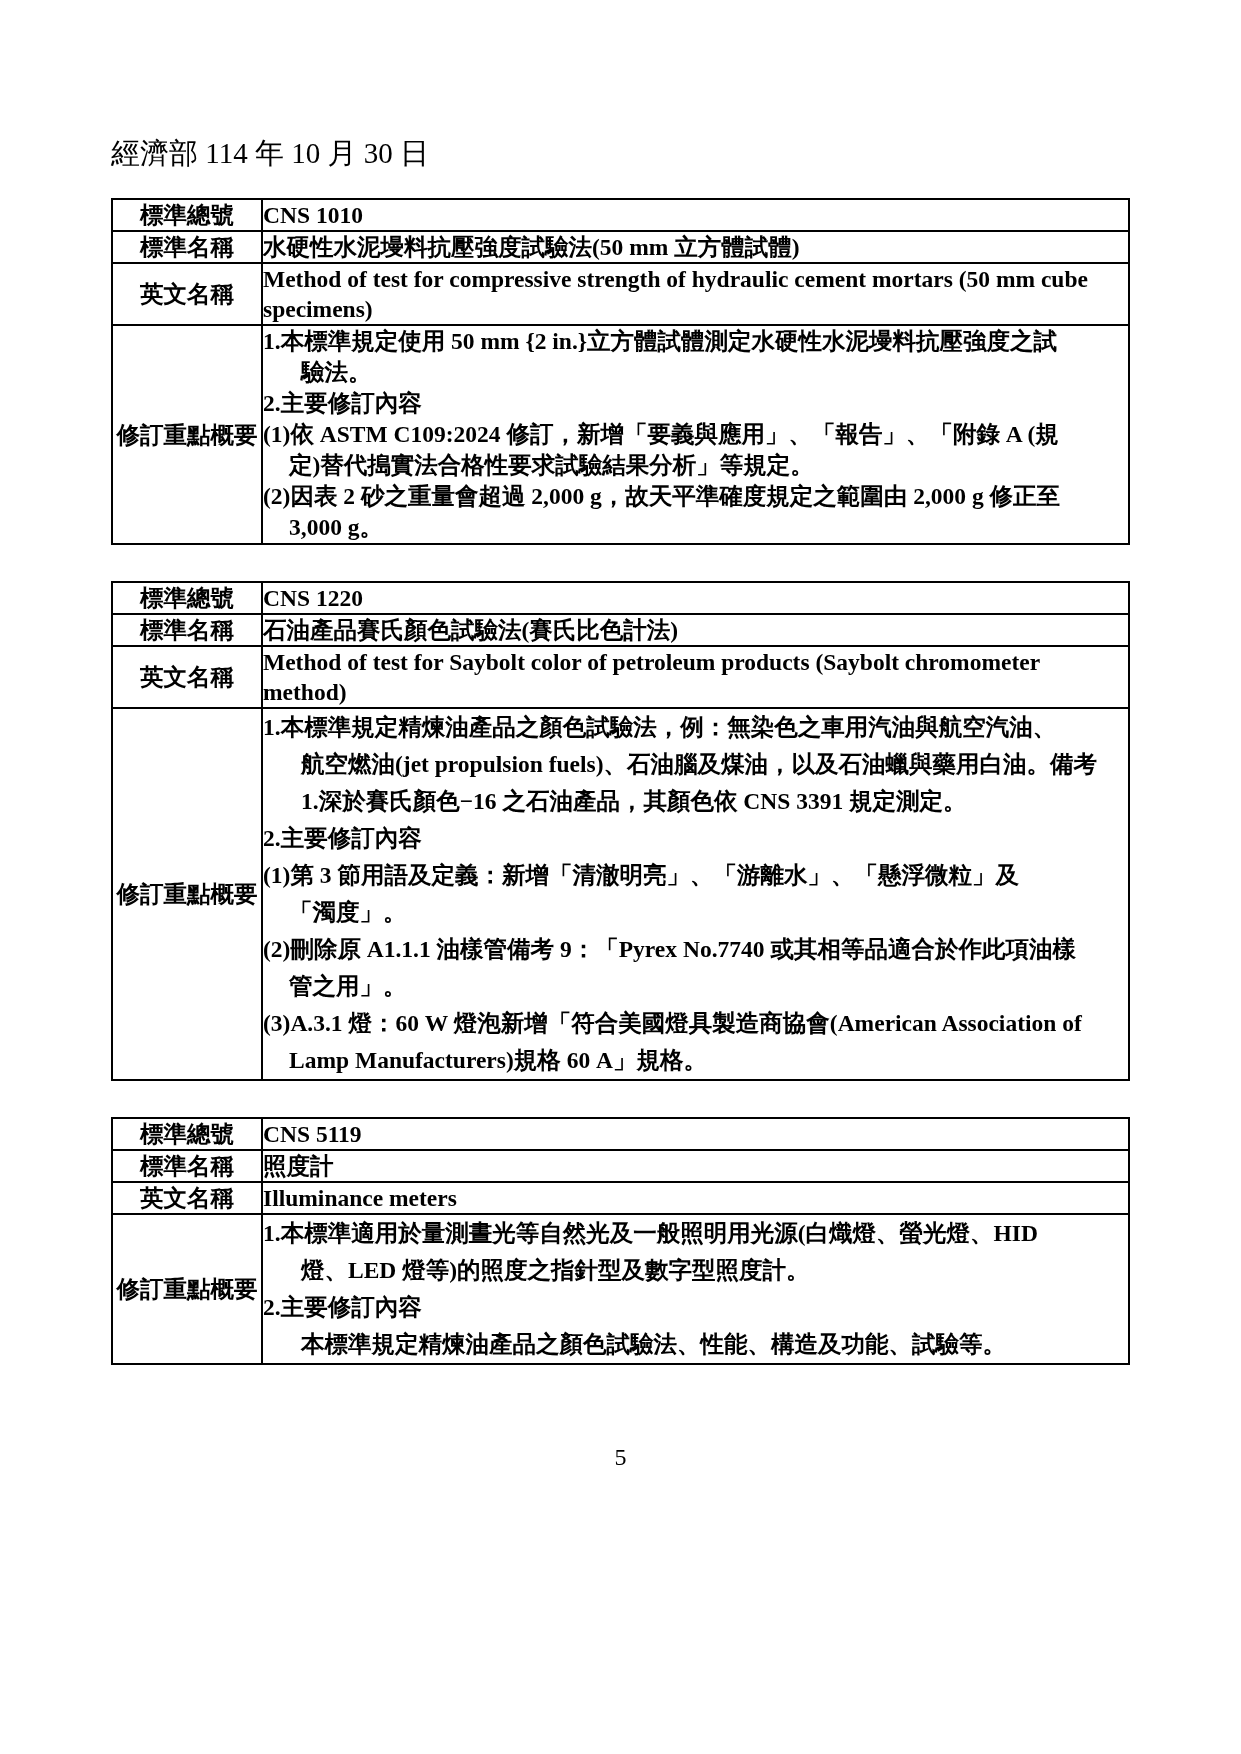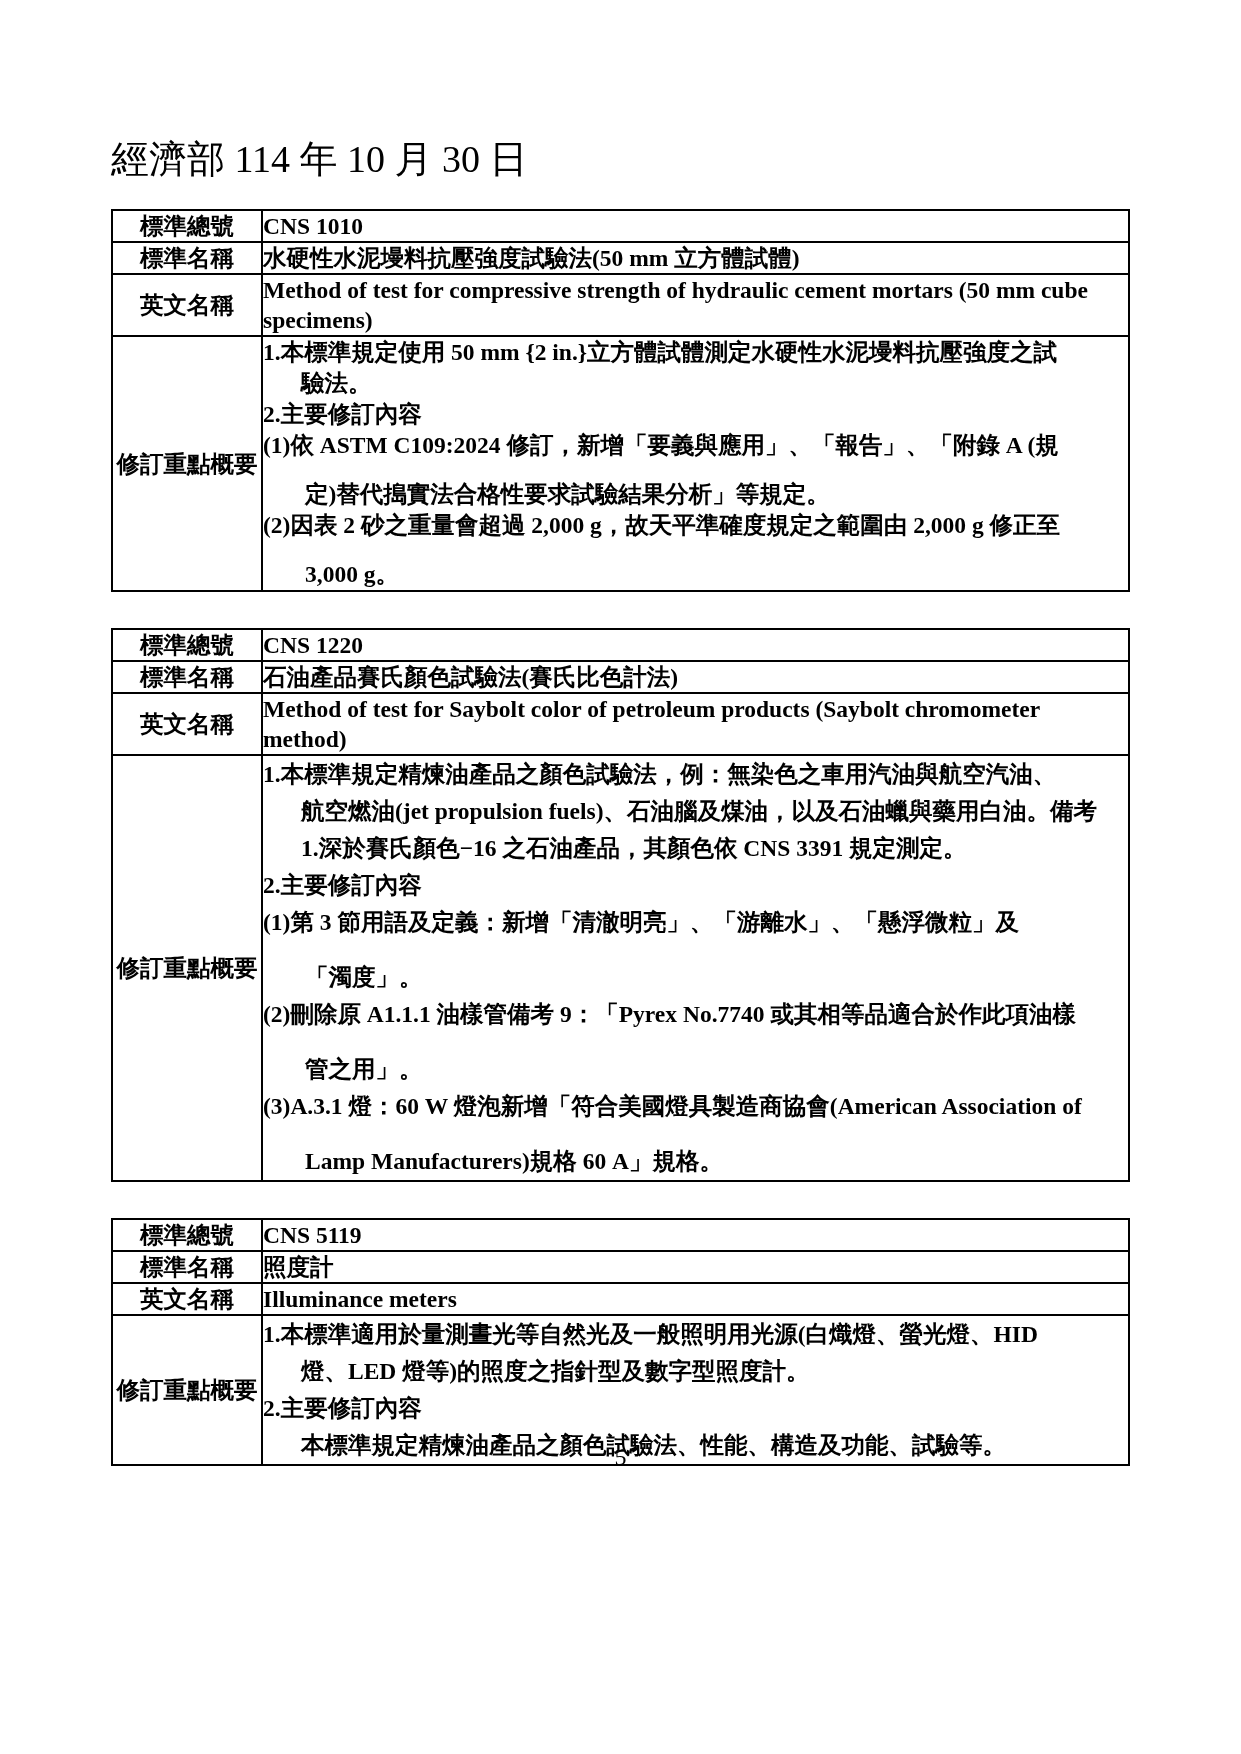--- a/index.html
+++ b/index.html
@@ -14,21 +14,21 @@
     overflow: hidden;
   }
   .page {
     padding: 134px 111px 0 111px;
   }
   .doc-title {
     display: flex;
     justify-content: space-between;
     align-items: center;
     width: 1019px;
-    font-size: 38px;
+    font-size: 29px;
     white-space: nowrap;
     margin-bottom: 24px;
   }
   table.std {
     width: 1019px;
     border-collapse: collapse;
     table-layout: fixed;
     font-size: 23.5px;
     margin-bottom: 36px;
   }
@@ -49,21 +49,21 @@
     line-height: 30px;
     margin-left: 16px;
   }
   td.sum {
     padding: 7px 9px 9px 9px;
     border-radius: 26px;
   }
   .ln { line-height: 37px; }
   .tight .ln { line-height: 31px; }
   .ind1 { padding-left: 30px; margin-left: 8px; }
-  .ind2 { padding-left: 42px; margin-top: 18px; }
+  .ind2 { padding-left: 26px; }
   .eng { line-height: 31px; }
   .pageno {
     position: absolute;
     left: 0;
     right: 0;
     top: 1444px;
     text-align: center;
     font-size: 24px;
   }
 </style>

